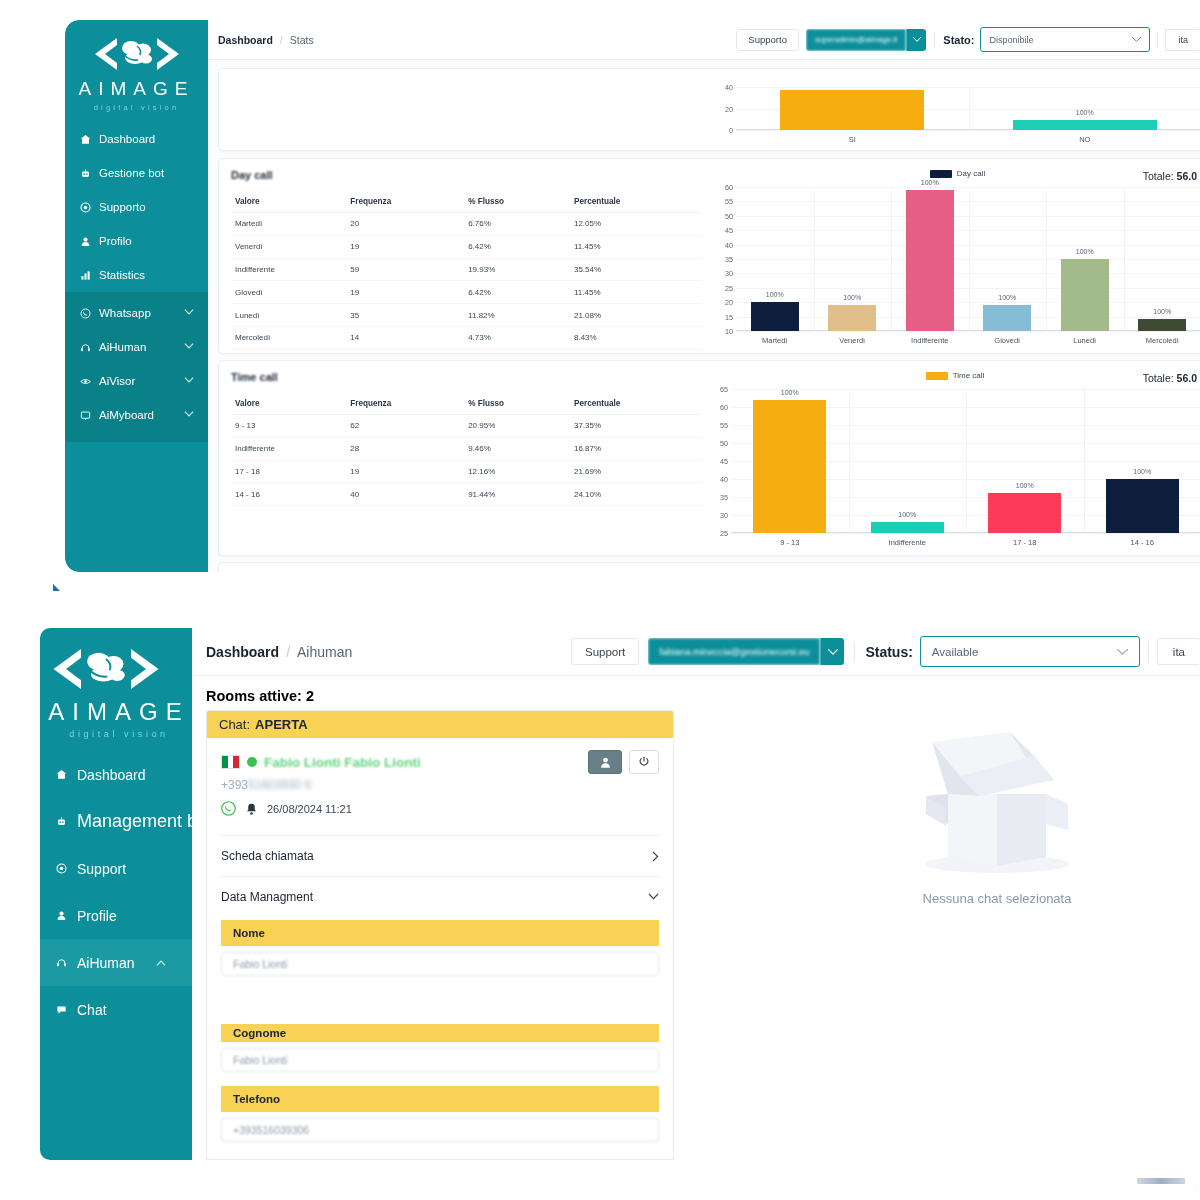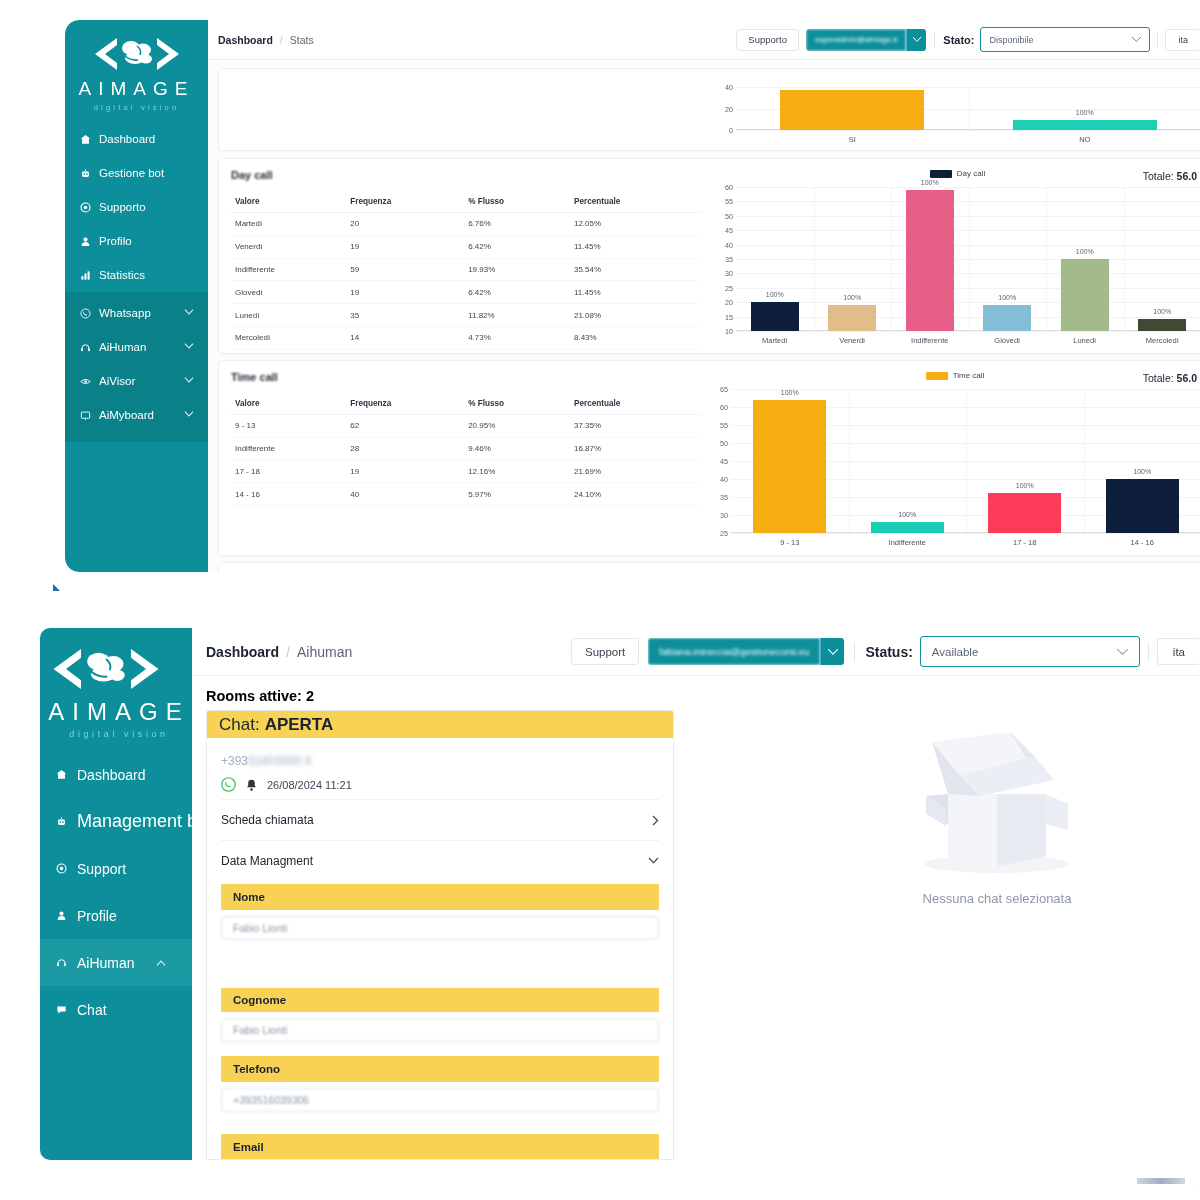--- a/index.html
+++ b/index.html
@@ -132,21 +132,21 @@
   .bar-lbl {
     position:absolute; left:0; right:0; top:-11px; text-align:center;
     font-size:7px; color:#5b6575; white-space:nowrap;
   }
   .xlabels { position:absolute; left:22px; right:0; display:flex; }
   .xlab { flex:1 1 0; text-align:center; font-size:7.5px; color:#4a5462; white-space:nowrap; }
 
   
   .room-count { font-weight:bold; color:#000000; }
   .chat-card { border:1px solid #e6e9ed; background:#fff; border-radius:3px; overflow:hidden; }
-  .chat-head { background:#f7d254; font-size:17px; color:#1b2330; display:flex; gap:5px; align-items:center; }
+  .chat-head { background:#f7d254; font-size:13px; color:#1b2330; display:flex; gap:5px; align-items:center; }
   .chat-head b { font-weight:bold; }
   .contact-name { color:#64d37f; font-weight:bold; font-size:13.5px; filter:blur(.9px); }
   .contact-phone { color:#9fb0c4; font-size:12px; }
   .contact-phone .blurred { filter:blur(2.2px); }
   .flag { display:inline-flex; width:19px; height:14px; border:1px solid #dfe3e8; overflow:hidden; vertical-align:middle; }
   .flag i { display:block; flex:1 1 0; height:100%; }
   .dot-online { width:10px; height:10px; border-radius:50%; background:#3cc24f; display:inline-block; }
   .icon-btn-dark {
     background:#687f86; border:1px solid #5d7178; border-radius:3px;
     display:flex; align-items:center; justify-content:center; color:#fff;
@@ -535,21 +535,21 @@
               </tr>
               <tr>
                 <td>17 - 18</td>
                 <td>19</td>
                 <td>12.16%</td>
                 <td>21.69%</td>
               </tr>
               <tr>
                 <td>14 - 16</td>
                 <td>40</td>
-                <td>5.97%</td>
+                <td>91.44%</td>
                 <td>24.10%</td>
               </tr>
             </tbody>
           </table>
       </div>
       <div class="chart" style="position:absolute; left:490px; top:10px; right:8px; bottom:8px;" id="chart2">
           <div class="chart-legend">
             <span class="legend-swatch" style="background:#f5ad12;"></span>
             <span>Time call</span>
           </div>
@@ -747,26 +747,49 @@
     <div class="room-count" style="position:absolute; left:14px; top:60px; font-size:14.5px;">Rooms attive: 2</div>
 
     <div class="chat-card" style="position:absolute; left:14px; top:82px; width:468px; bottom:0; border-radius:3px 3px 0 0;">
       <div class="chat-head" style="height:27px; padding:0 12px;">
         <span>Chat: </span>
         <b>APERTA</b>
       </div>
 
       <div style="padding:12px 14px 0 14px; position:relative;">
 
+        <div style="display:flex; align-items:center; gap:7px;">
+          <span class="flag">
+            <i style="background:#009246;"></i>
+              <i style="background:#fff;"></i>
+              <i style="background:#ce2b37;"></i>
+          </span>
+          <span class="dot-online"></span>
+          <span class="contact-name">Fabio Lionti Fabio Lionti</span>
+          <span style="margin-left:auto; display:flex; gap:7px;">
+            <span class="icon-btn-dark" style="width:34px; height:24px;">
+              <svg width="13" height="13" viewBox="0 0 16 16" fill="#fff">
+                  <circle cx="8" cy="5" r="3"></circle>
+                  <path d="M2.5 14.5 a5.5 5.5 0 0 1 11 0 z"></path>
+                </svg>
+            </span>
+            <span class="icon-btn-light" style="width:30px; height:24px;">
+              <svg width="12" height="12" viewBox="0 0 16 16">
+                  <path d="M8 1.6 v5.2" stroke="#2b3542" stroke-width="1.4" fill="none" stroke-linecap="round"></path>
+                  <path d="M4.3 3.6 a5 5 0 1 0 7.4 0" stroke="#2b3542" stroke-width="1.4" fill="none" stroke-linecap="round"></path>
+                </svg>
+            </span>
+          </span>
+        </div>
 
         <div class="contact-phone" style="margin-top:4px;">
           <span>+393</span><span class="blurred">51603930 6</span>
         </div>
 
-        <div class="meta-row" style="margin-top:9px; padding-bottom:7px; border-bottom:1px solid #eef1f4;">
+        <div class="meta-row" style="margin-top:9px; padding-bottom:19px; border-bottom:1px solid #eef1f4;">
           <svg width="15" height="15" viewBox="0 0 16 16">
             <circle cx="8" cy="8" r="7.2" fill="none" stroke="#3cc24f" stroke-width="1.3"></circle>
             <path d="M5.6 5.2 q-.9 1.6 .9 3.3 1.8 1.7 3.3 .9 l.7 1.2 q-2.2 1.3 -4.6 -1.1 -2.4 -2.4 -1.1 -4.6 z" fill="#3cc24f"></path>
           </svg>
           <svg width="13" height="14" viewBox="0 0 16 16">
             <path d="M8 1.4 a4 4 0 0 1 4 4 v3.2 l1.4 2.1 H2.6 L4 8.6 V5.4 a4 4 0 0 1 4 -4 z" fill="#2b3542"></path>
             <circle cx="8" cy="13.5" r="1.6" fill="#2b3542"></circle>
           </svg>
           <span>26/08/2024 11:21</span>
         </div>
@@ -788,21 +811,21 @@
       </div>
 
       <div id="chat-fields" style="padding:0 14px;">
           <div style="margin-top:4px;">
             <div class="field-label" style="height:26px; padding:0 12px;">Nome</div>
             <div class="field-input" style="height:24px; padding:0 11px; margin-top:6px;">
               <span>Fabio Lionti</span>
             </div>
           </div>
           <div style="margin-top:14px;">
-            <div class="field-label" style="height:24px; padding:0 12px;margin-top:48px;">Cognome</div>
+            <div class="field-label" style="height:18px; padding:0 12px;margin-top:48px;">Cognome</div>
             <div class="field-input" style="height:24px; padding:0 11px; margin-top:6px;">
               <span>Fabio Lionti</span>
             </div>
           </div>
           <div style="margin-top:14px;">
             <div class="field-label" style="height:26px; padding:0 12px;">Telefono</div>
             <div class="field-input" style="height:24px; padding:0 11px; margin-top:6px;">
               <span>+393516039306</span>
             </div>
           </div>

